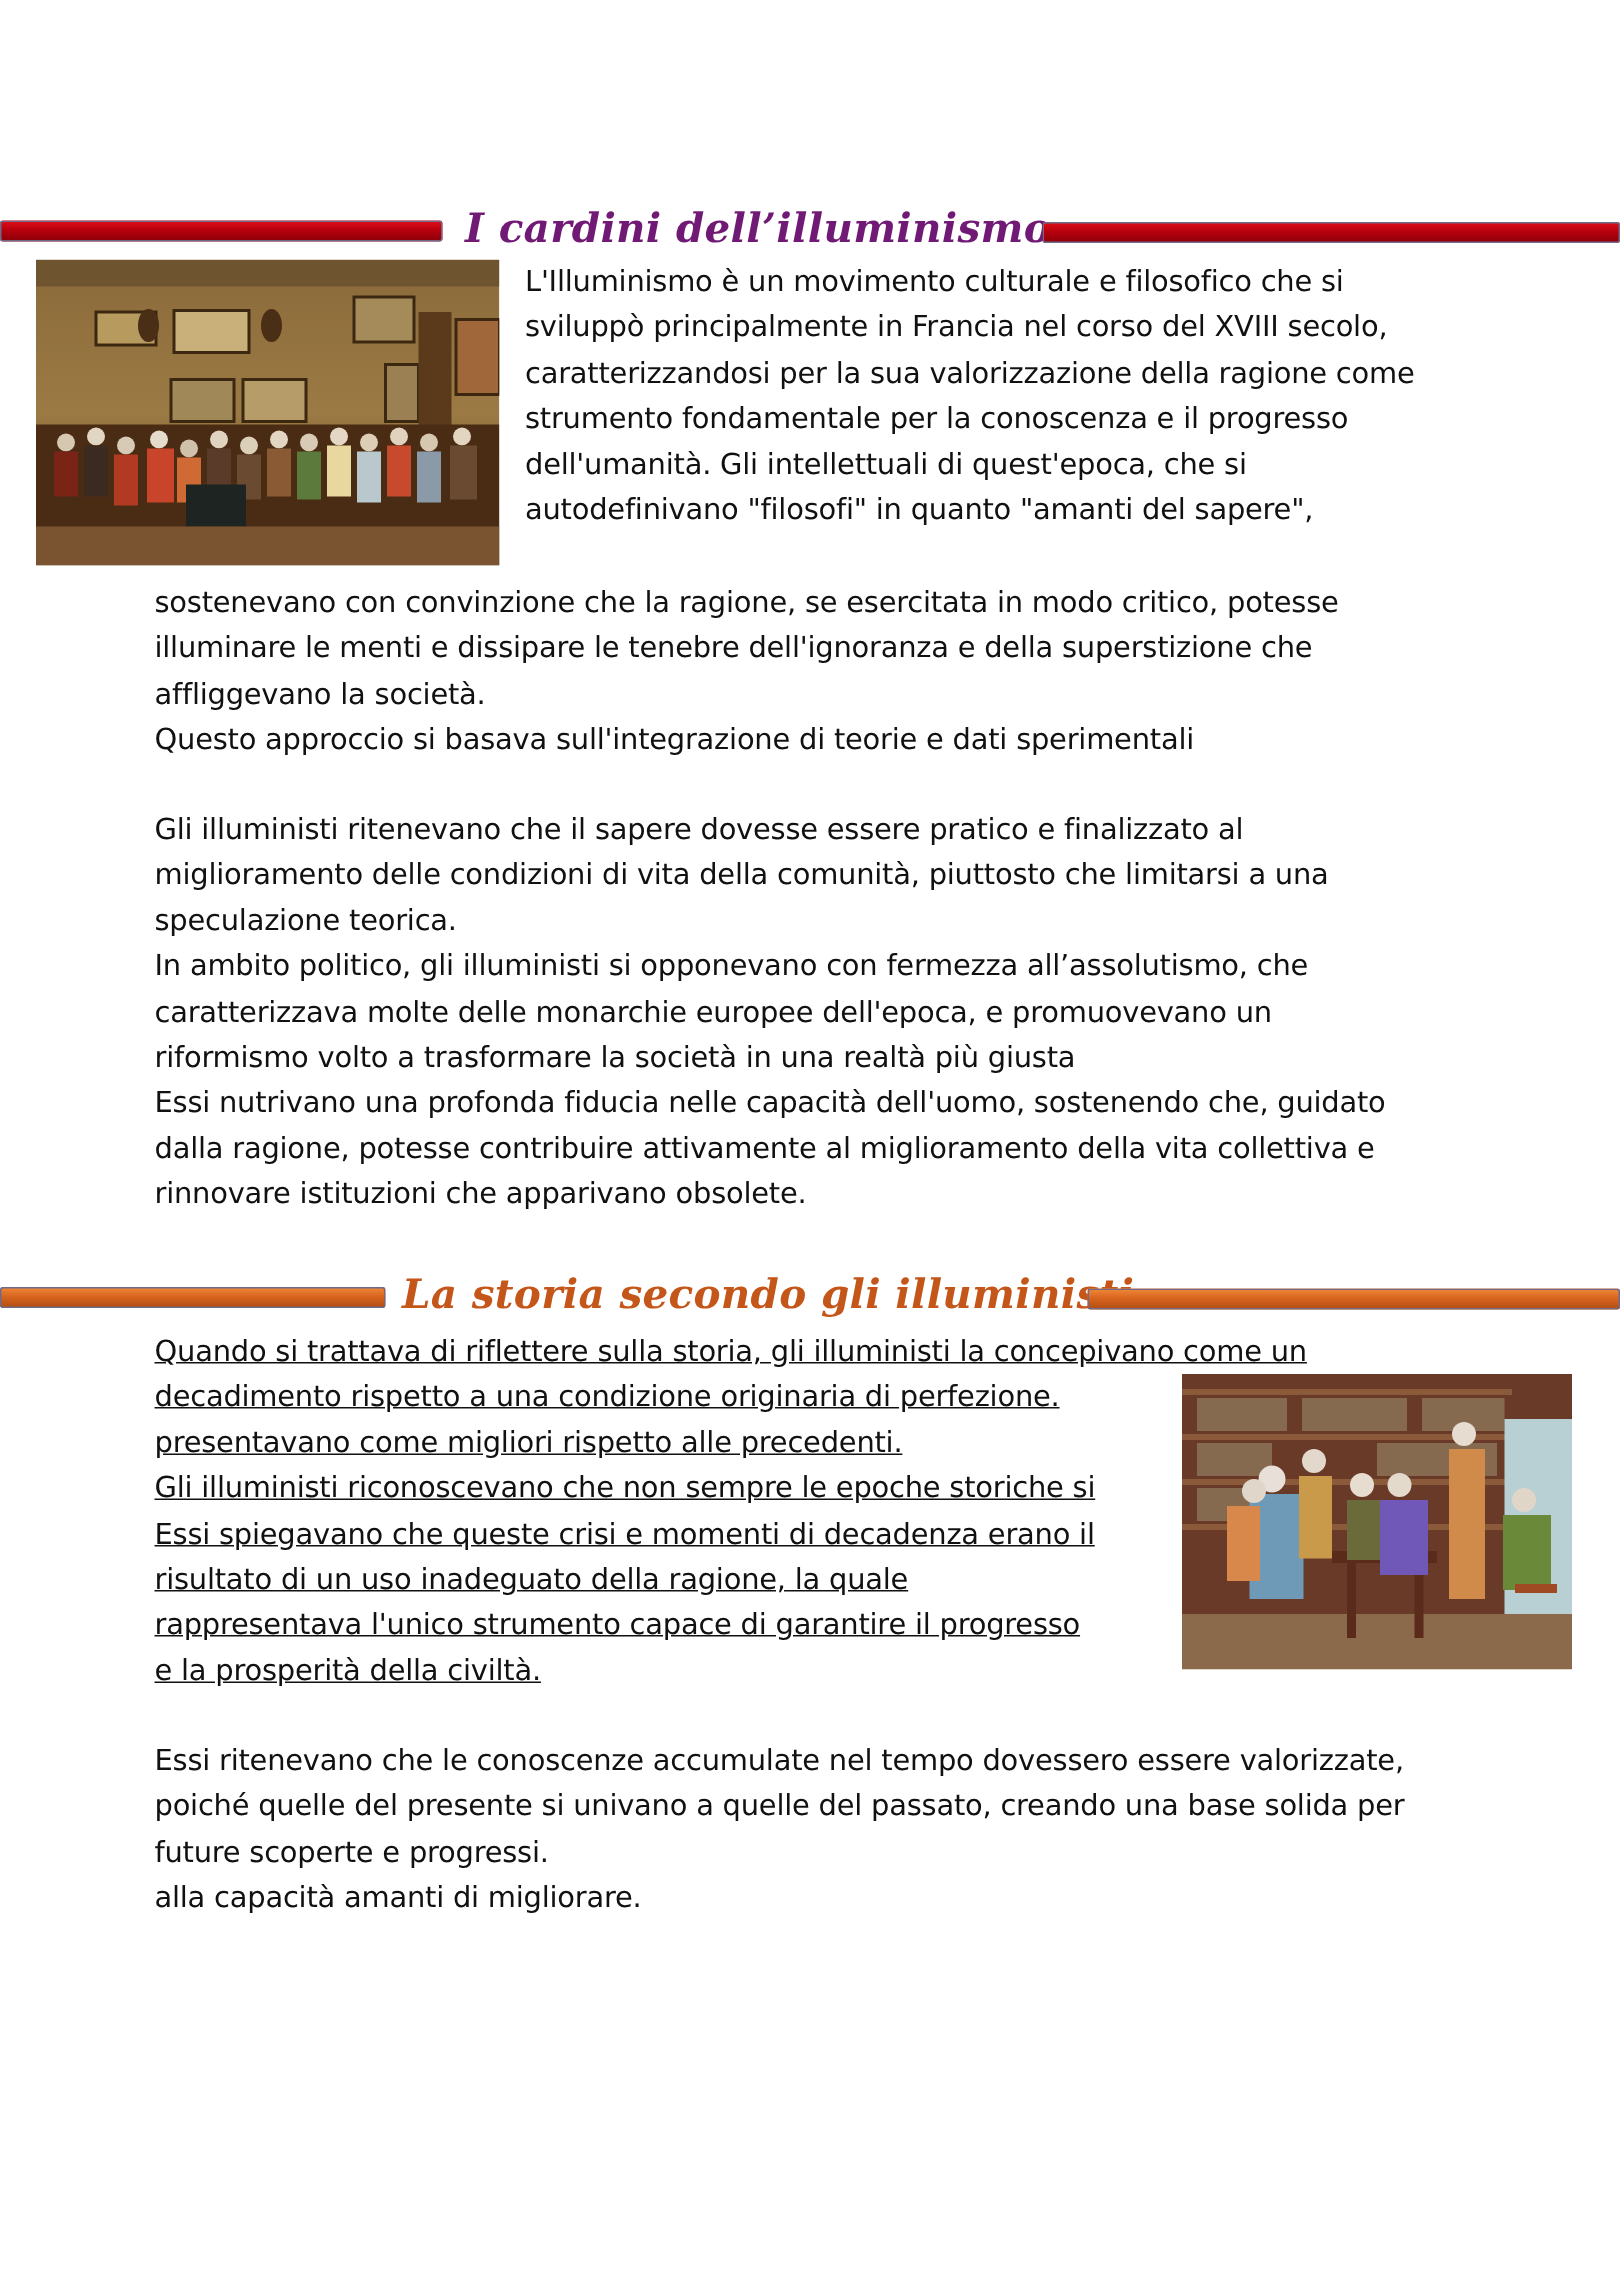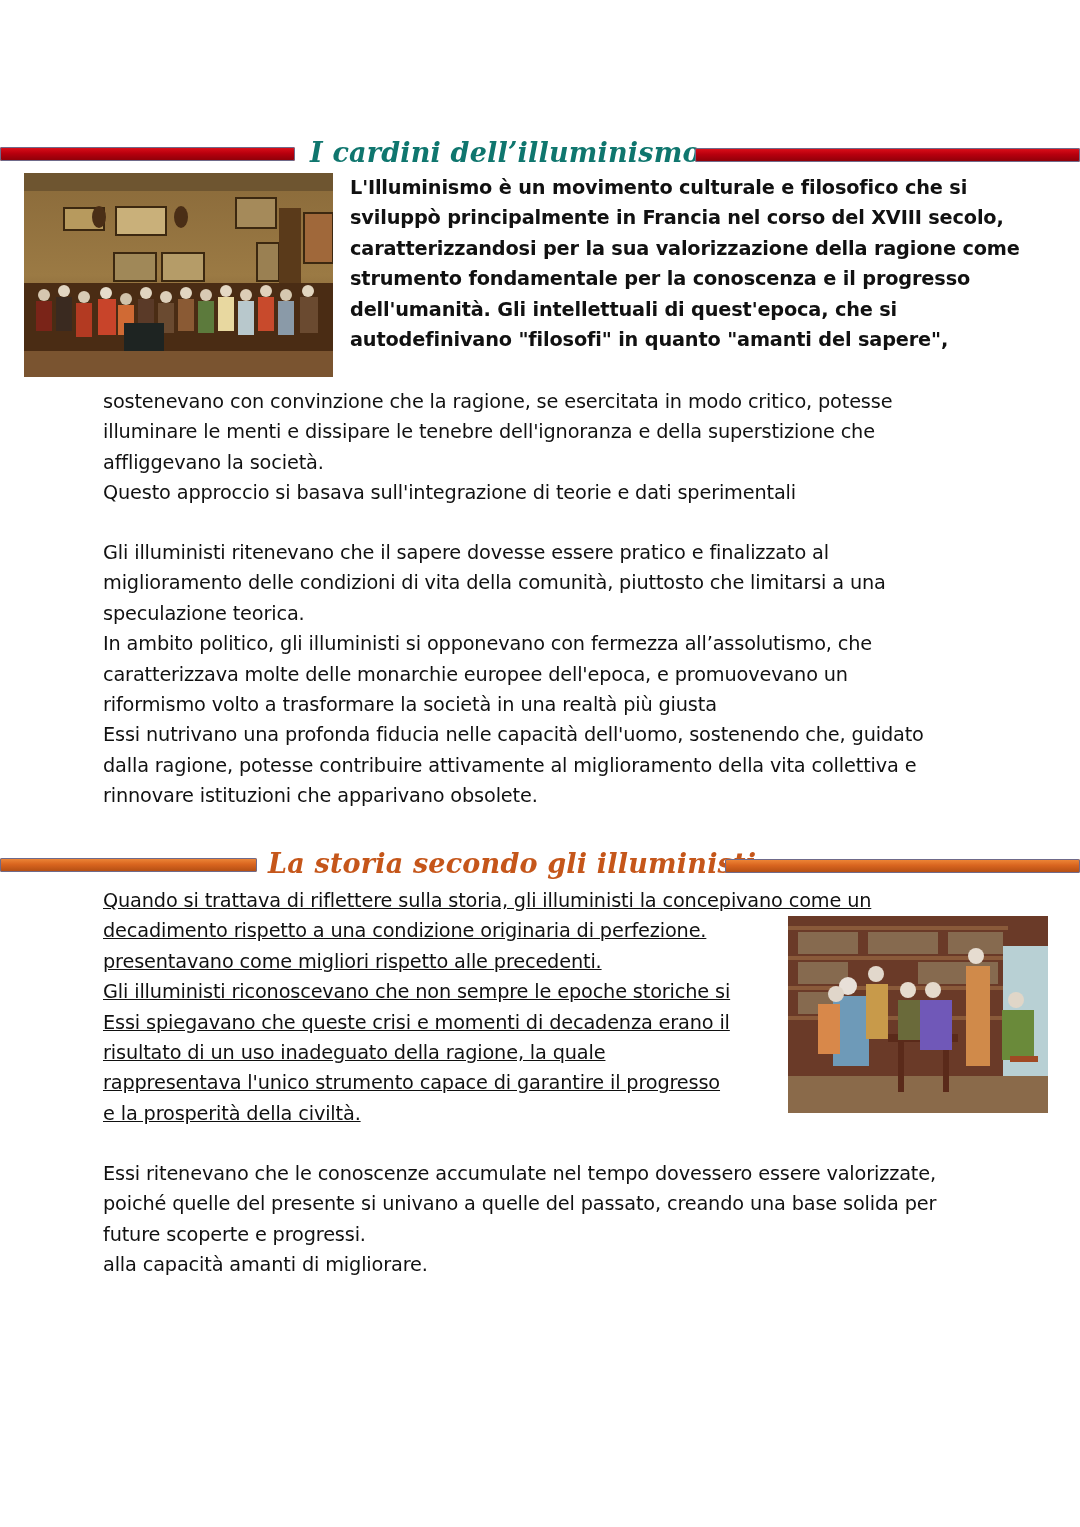--- a/index.html
+++ b/index.html
@@ -6,21 +6,21 @@
     body { width: 1080px; height: 1527px; position: relative; overflow: hidden;
            font-family: "DejaVu Sans", sans-serif; color: #111; }
 
     .bar { position: absolute; height: 14px; border-radius: 2px;
            box-shadow: 0 0 0 1px #6f6a8a inset; }
     .bar.red { background: linear-gradient(#e0101a 0%, #b8000e 45%, #8a0008 100%); }
     .bar.orange { background: linear-gradient(#f08a3a 0%, #d9651f 45%, #b04c12 100%); }
 
     .heading { position: absolute; font-family: "DejaVu Serif", serif; font-style: italic;
                font-weight: bold; font-size: 27px; letter-spacing: 0.2px; white-space: nowrap; }
-    .heading.red { color: #0f766e; font-style: italic; }
+    .heading.red { color: #701a75; font-style: italic; }
     .heading.orange { color: #c5561a; }
 
     .pic { position: absolute; overflow: hidden; }
     .pic svg { display: block; width: 100%; height: 100%; }
 
     .text { position: absolute; font-size: 19.3px; line-height: 30.4px; letter-spacing: -0.15px;
             white-space: nowrap; }
     .text div { height: 30.4px; }
   </style>
 </head>
@@ -80,21 +80,21 @@
       <circle cx="262" cy="122" r="6" fill="#d6c8b0"></circle>
         <rect x="254" y="128" width="16" height="34" fill="#8a9aa8"></rect>
       <circle cx="284" cy="118" r="6" fill="#e2d6c0"></circle>
         <rect x="276" y="124" width="18" height="36" fill="#6a4a30"></rect>
     </g>
     <rect x="100" y="150" width="40" height="28" fill="#1e2422"></rect>
     <rect x="0" y="178" width="309" height="26" fill="#7a5430"></rect>
   </svg>
 </div>
 
-<div class="text" style="left:350px; top:173px;font-weight:bold;">
+<div class="text" style="left:350px; top:173px;">
   <div>L'Illuminismo è un movimento culturale e filosofico che si</div>
   <div>sviluppò principalmente in Francia nel corso del XVIII secolo,</div>
   <div>caratterizzandosi per la sua valorizzazione della ragione come</div>
   <div>strumento fondamentale per la conoscenza e il progresso</div>
   <div>dell'umanità. Gli intellettuali di quest'epoca, che si</div>
   <div>autodefinivano "filosofi" in quanto "amanti del sapere",</div>
 </div>
 
 <div class="text" style="left:103px; top:387px;">
   <div>sostenevano con convinzione che la ragione, se esercitata in modo critico, potesse</div>

